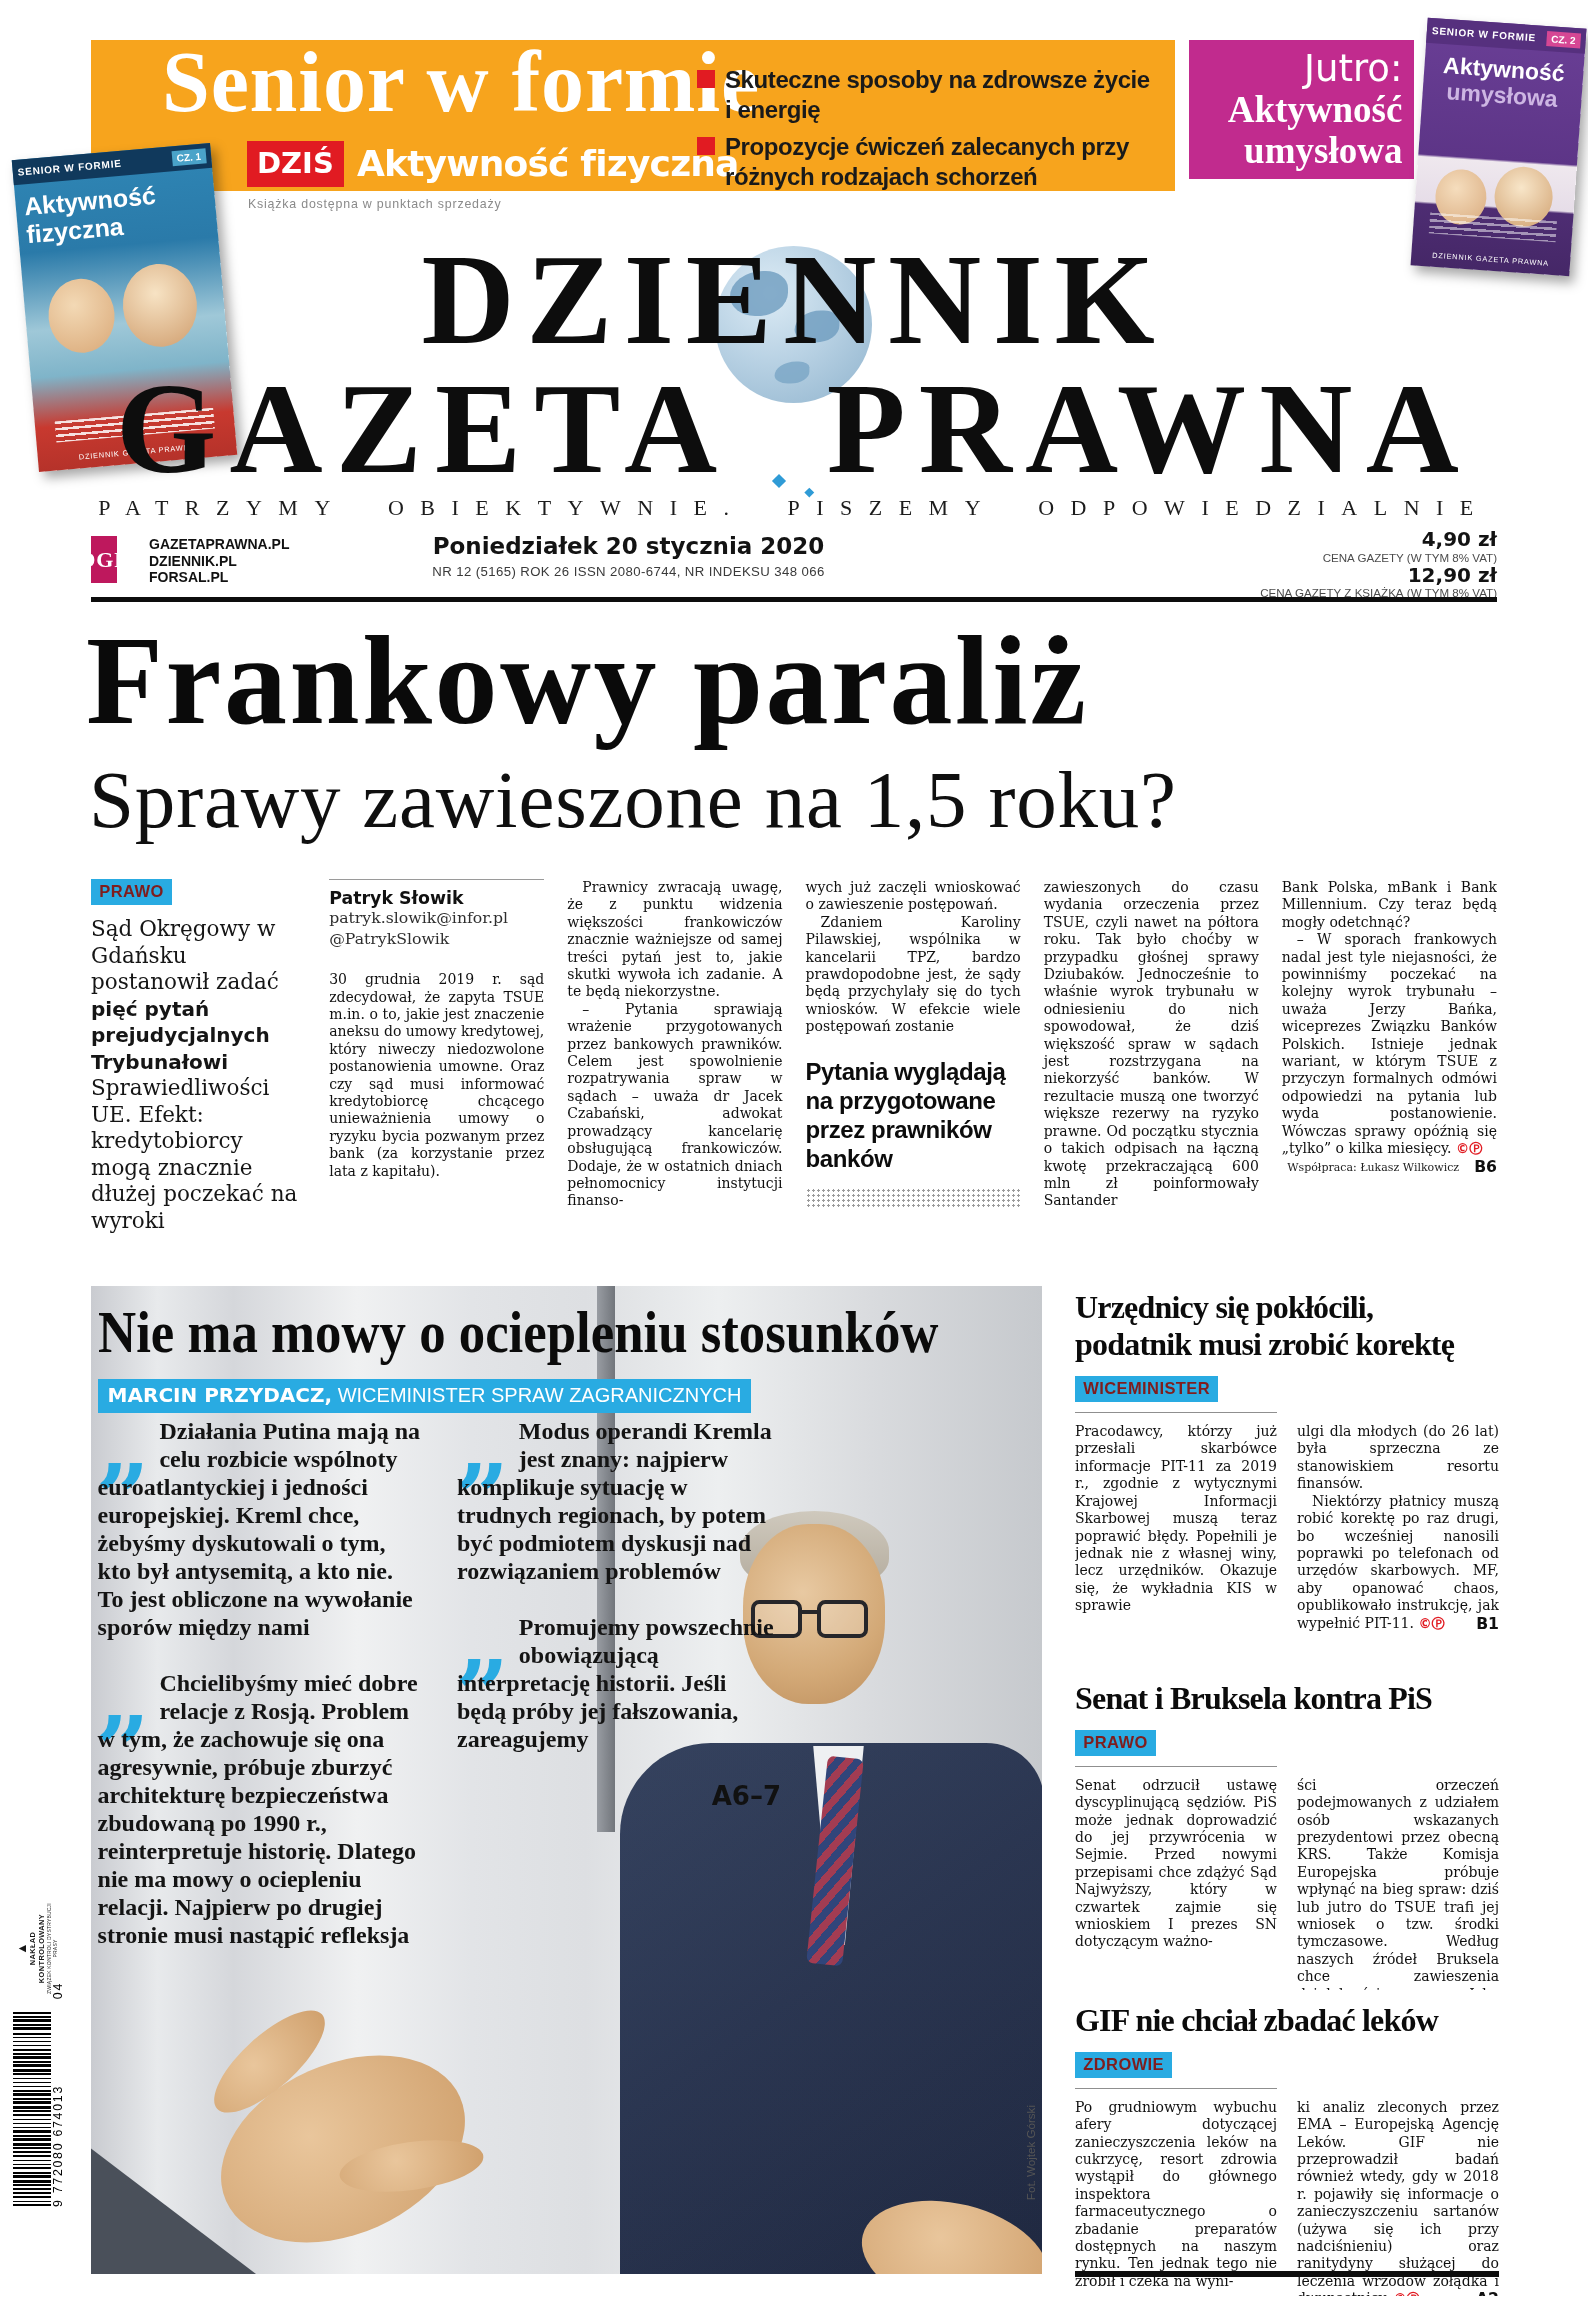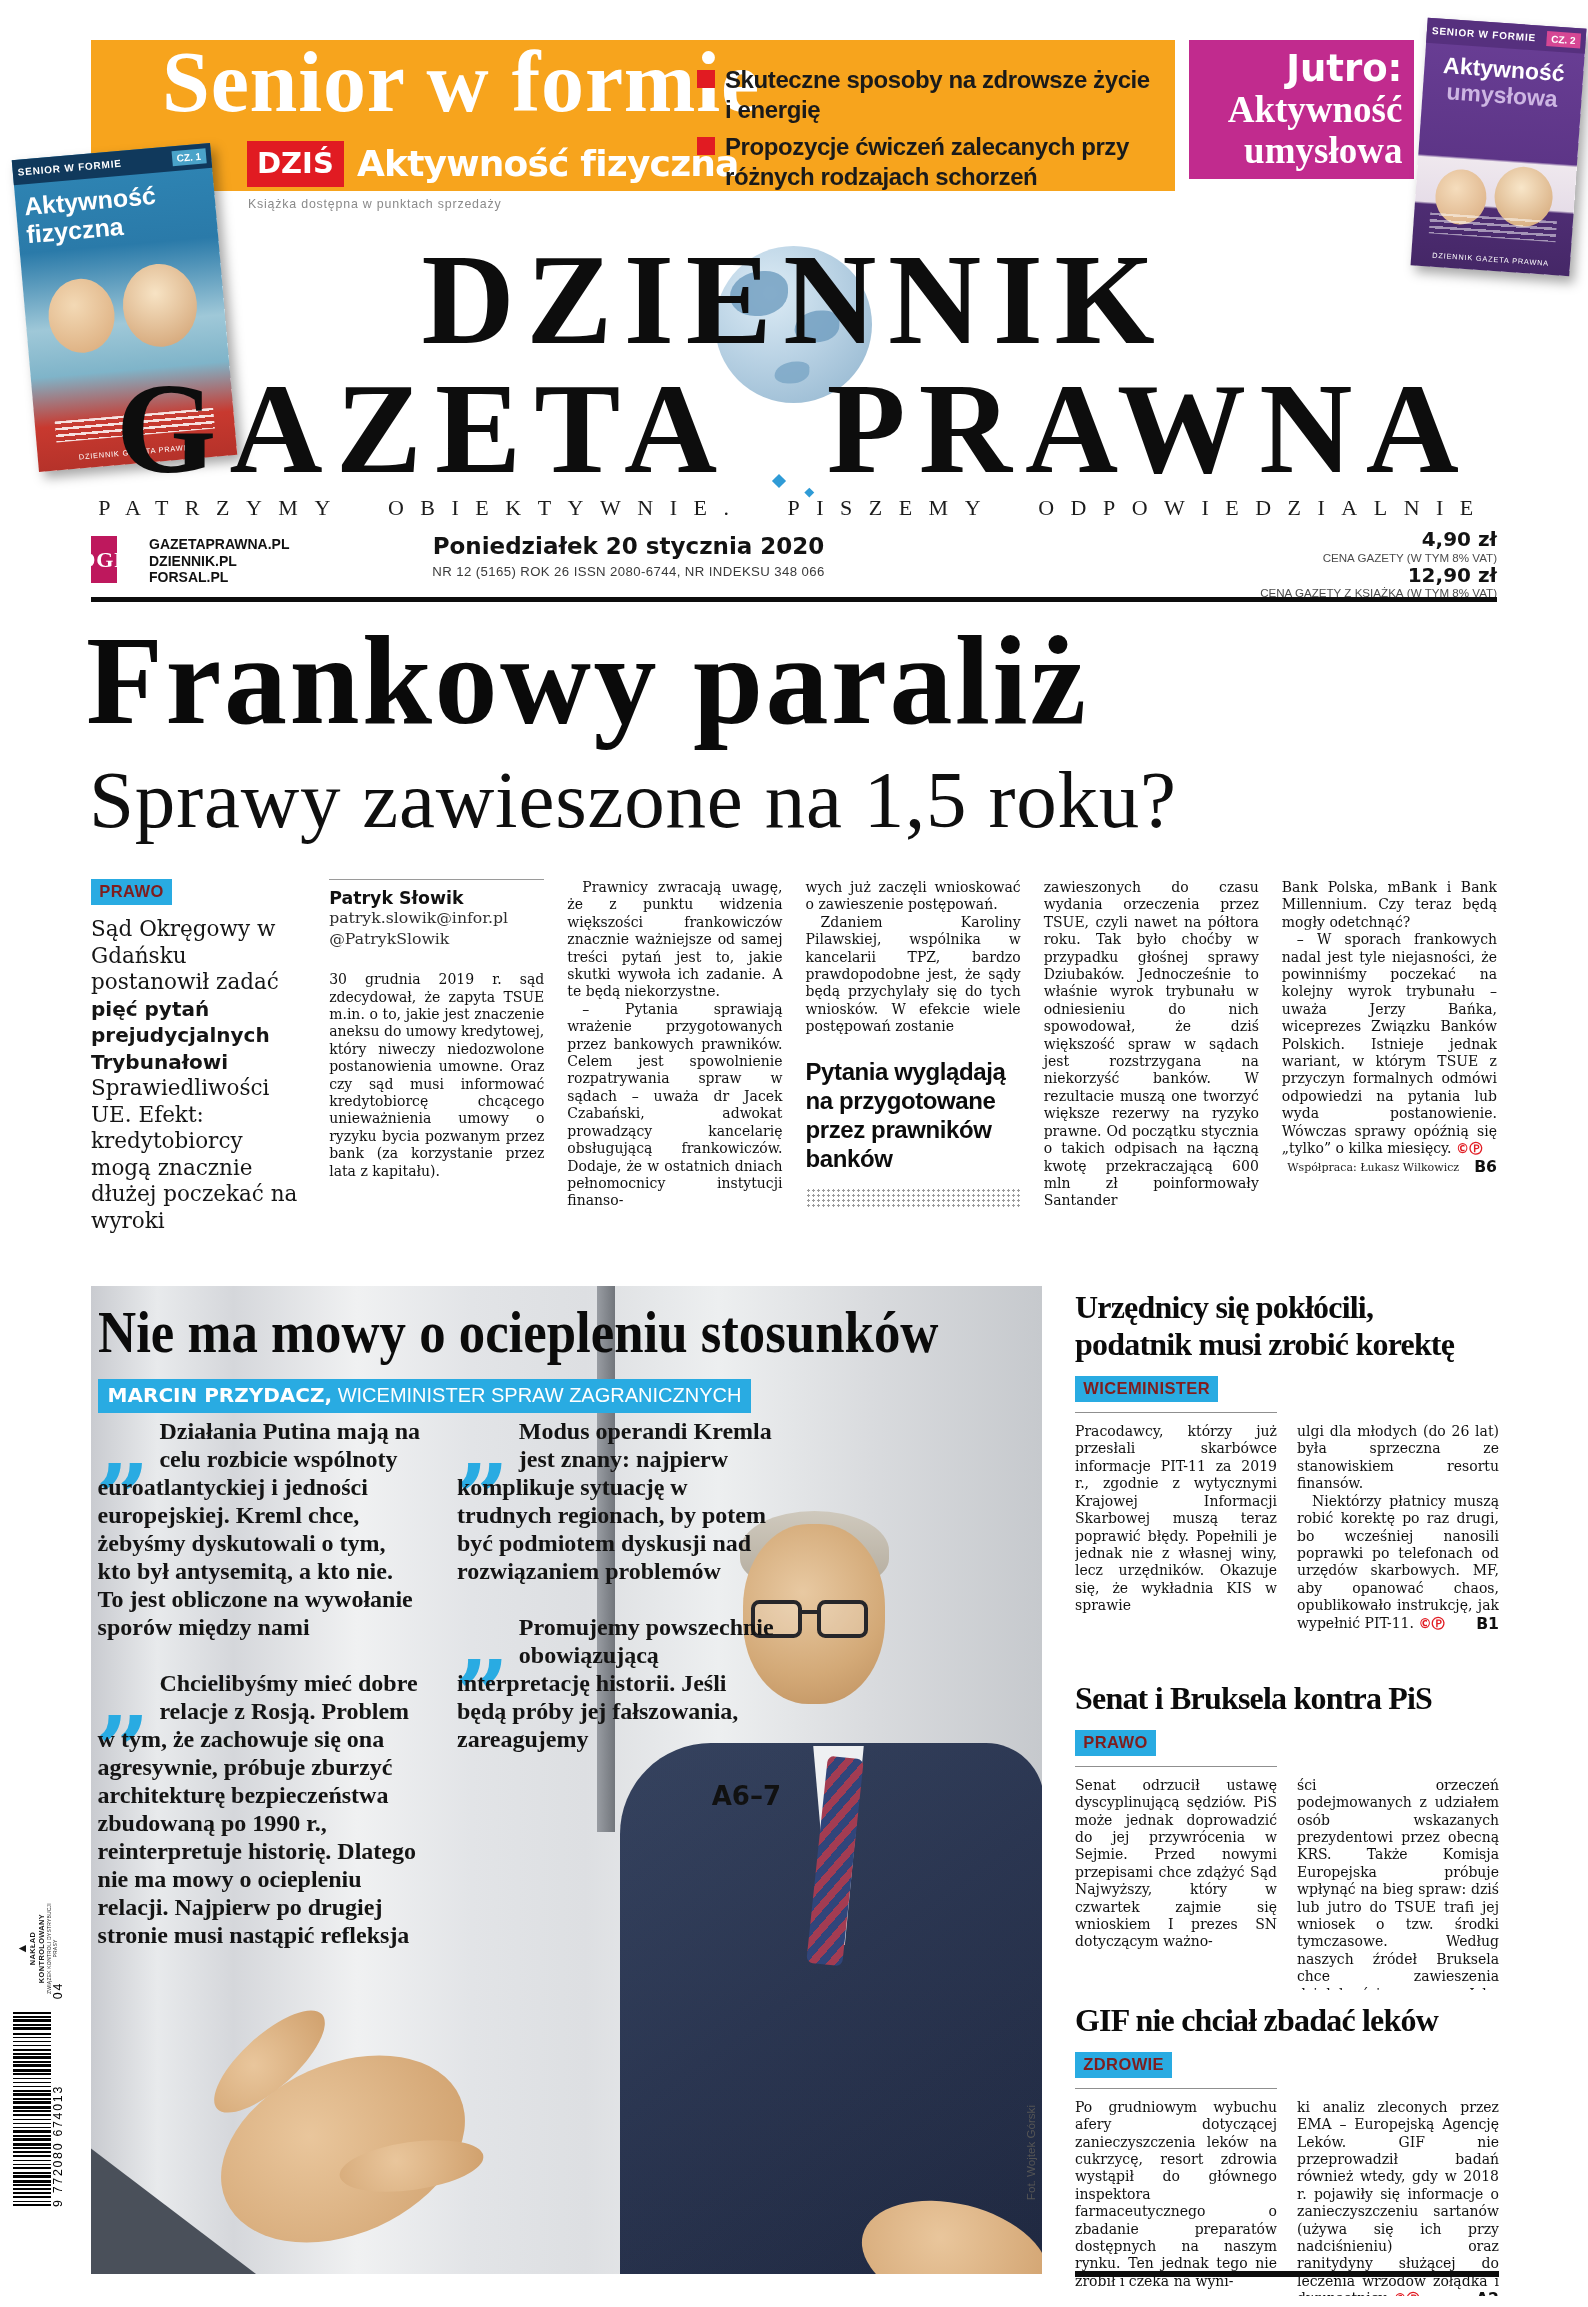--- a/index.html
+++ b/index.html
@@ -19,21 +19,21 @@
                  font-family:"DejaVu Sans","Liberation Sans",sans-serif; letter-spacing:-0.8px; }
   .promo-bullets { position:absolute; left:606px; top:25px; width:463px; }
   .promo-bullet { display:flex; margin-bottom:6.6px; }
   .bullet-square { width:18px; height:18px; background:#e11b22; margin:5px 10px 0 0; flex:none; }
   .bullet-text { font-weight:bold; font-size:24px; line-height:30px; color:#1a1a1a;
                  font-family:"Liberation Sans","DejaVu Sans",sans-serif; letter-spacing:-0.4px; }
   .availability { position:absolute; left:248px; top:197px; font-size:12.4px; color:#8a8a8a; letter-spacing:0.8px; }
 
   .tomorrow-box { position:absolute; left:1189px; top:40px; width:225px; height:139px; background:#c12b8e;
                   text-align:right; padding:8.3px 11.6px 0 0; color:#fff; }
-  .tomorrow-label { font-weight:bold; font-size:37px; line-height:41px;
+  .tomorrow-label { font-weight:normal; font-size:37px; line-height:41px;
                     font-family:"DejaVu Sans","Liberation Sans",sans-serif; }
   .tomorrow-line { font-family:"Liberation Serif","DejaVu Serif",serif; font-weight:bold; font-size:37px; line-height:41px; }
 
   
   .book { position:absolute; box-shadow:5px 6.6px 11.6px rgba(0,0,0,.35); }
   .book-left { left:25px; top:151px; width:199px; height:313px; transform:rotate(-5deg);
                background:linear-gradient(180deg,#2f86b5 0%,#2a7aa9 30%,#9fc8d8 55%,#7fb4c9 70%,#c8392f 86%,#b5322a 100%); }
   .book-right { left:1419px; top:23px; width:159px; height:248px; transform:rotate(4deg);
                 background:linear-gradient(180deg,#6a3f96 0%,#5d3587 55%,#efe8ee 56%,#e6dde8 74%,#4e2d73 75%,#452767 100%); }
   .book-bar { display:flex; align-items:center; height:25px; padding:0 5px; }

